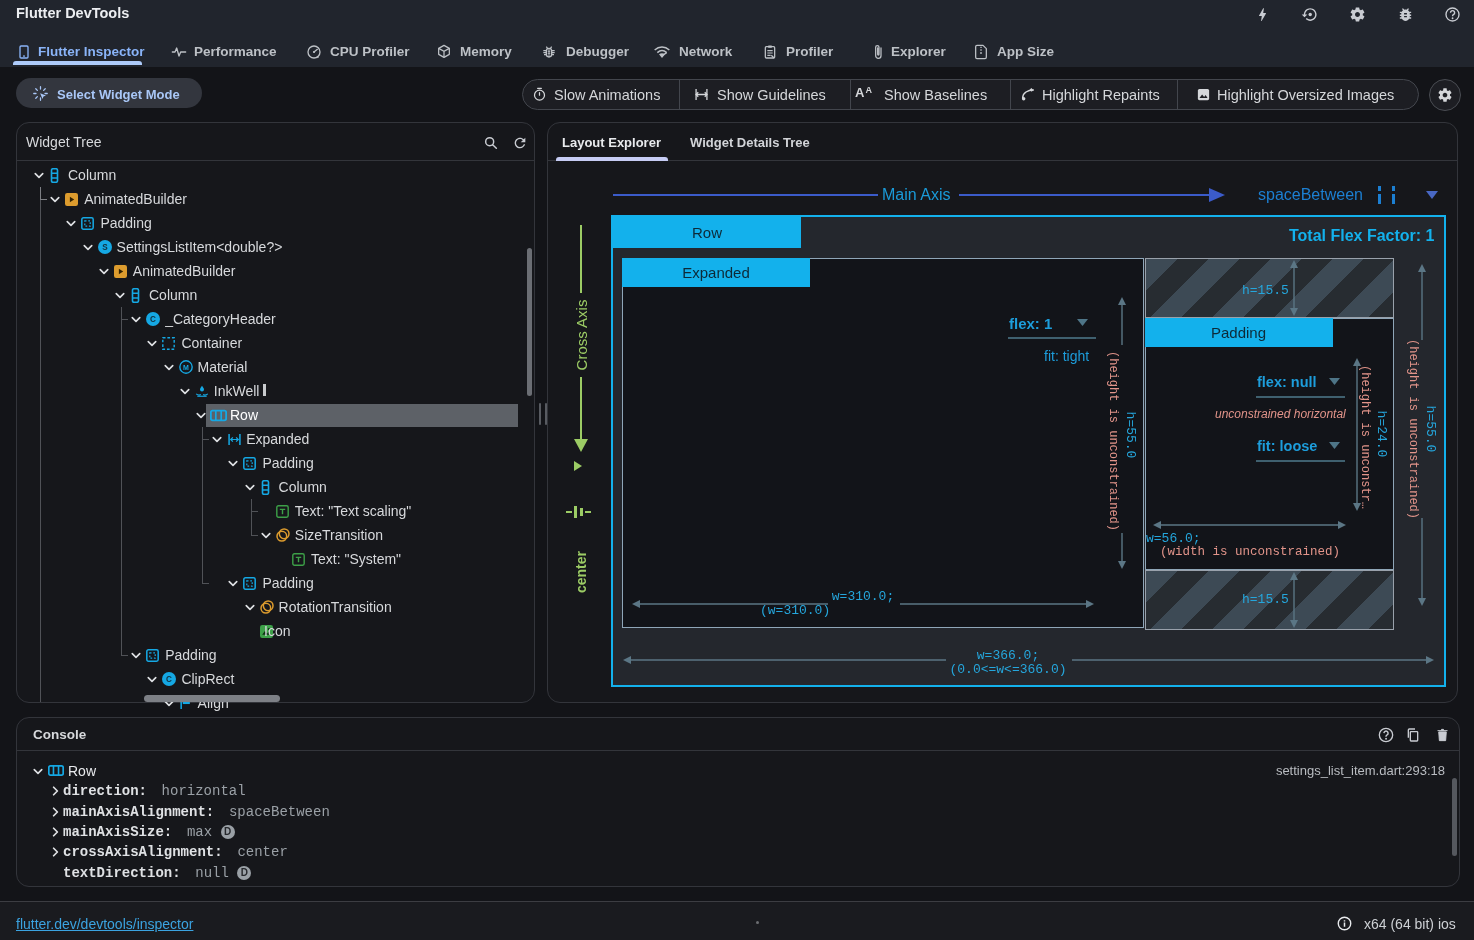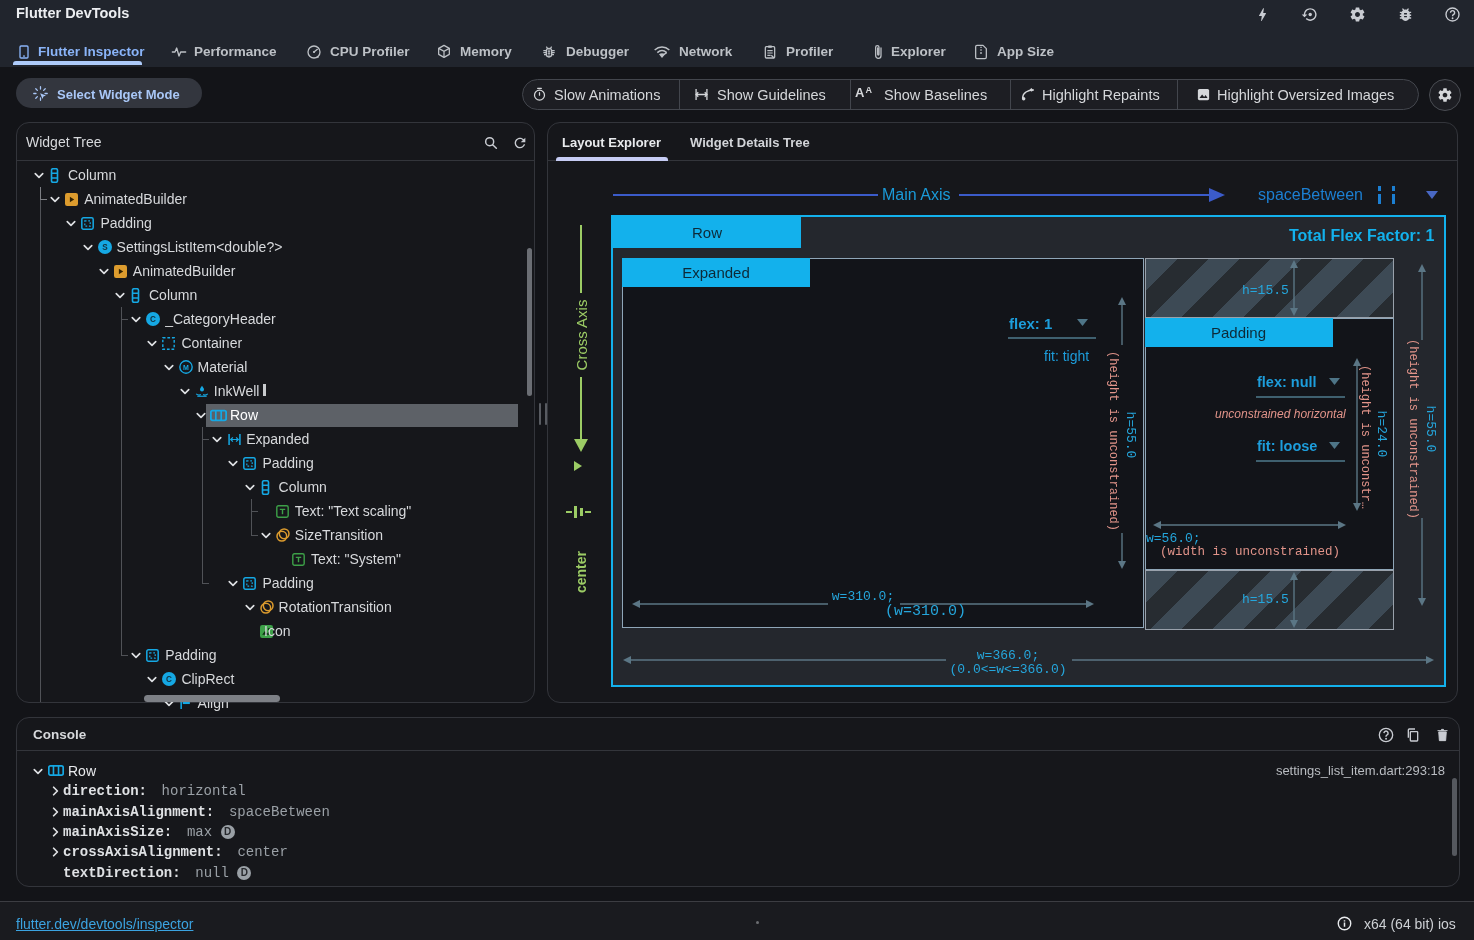--- a/index.html
+++ b/index.html
@@ -532,21 +532,21 @@
   </div>
 <svg style="left:632px;top:598px;position:absolute" width="196" height="12" viewBox="0 0 196 12">
 <path d="M7 6H196" stroke="#5b7685" stroke-width="1.4"></path>
 <path d="M0 6l8-4v8z" fill="#5b7685"></path>
 </svg>
 <svg style="left:900px;top:598px;position:absolute" width="194" height="12" viewBox="0 0 194 12">
 <path d="M0 6H187" stroke="#5b7685" stroke-width="1.4"></path>
 <path d="M194 6l-8-4v8z" fill="#5b7685"></path>
 </svg>
 <div class="mono t" style="left:760px;top:589px;width:206px;height:14px;font-size:13px;color:#25a6dc;text-align:center;">w=310.0;</div>
-<div class="mono t" style="left:760px;top:603px;width:206px;height:14px;font-size:15px;color:#25a6dc;text-align:right;">(w=310.0)</div>
+<div class="mono t" style="left:760px;top:603px;width:206px;height:14px;font-size:13px;color:#25a6dc;text-align:left;">(w=310.0)</div>
 <div style="left:1144.5px;top:258px;width:249px;height:60px;border:1px solid #99a1ab;background:repeating-linear-gradient(135deg, #3d4a55 0 22px, #272c31 22px 44px);"></div>
 <div class="mono t" style="left:1242px;top:283px;font-size:13px;color:#25a6dc;">h=15.5</div>
 <svg style="left:1288px;top:260px;position:absolute" width="12" height="56" viewBox="0 0 12 56">
 <path d="M6 7V49" stroke="#5b7685" stroke-width="1.4"></path>
 <path d="M6 0l4 8h-8z" fill="#5b7685"></path>
 <path d="M6 56l4-8h-8z" fill="#5b7685"></path>
 </svg>
 <div style="left:1144.5px;top:318px;width:249px;height:252px;border:1px solid #8fa6b8;background:#121419;"></div>
 <div style="left:1144.5px;top:318px;width:188px;height:29px;background:#13b1ec;"></div>
 <div style="left:1144.5px;top:324px;width:188px;height:18px;font-size:15px;color:#0d2a38;text-align:center;">Padding</div>

